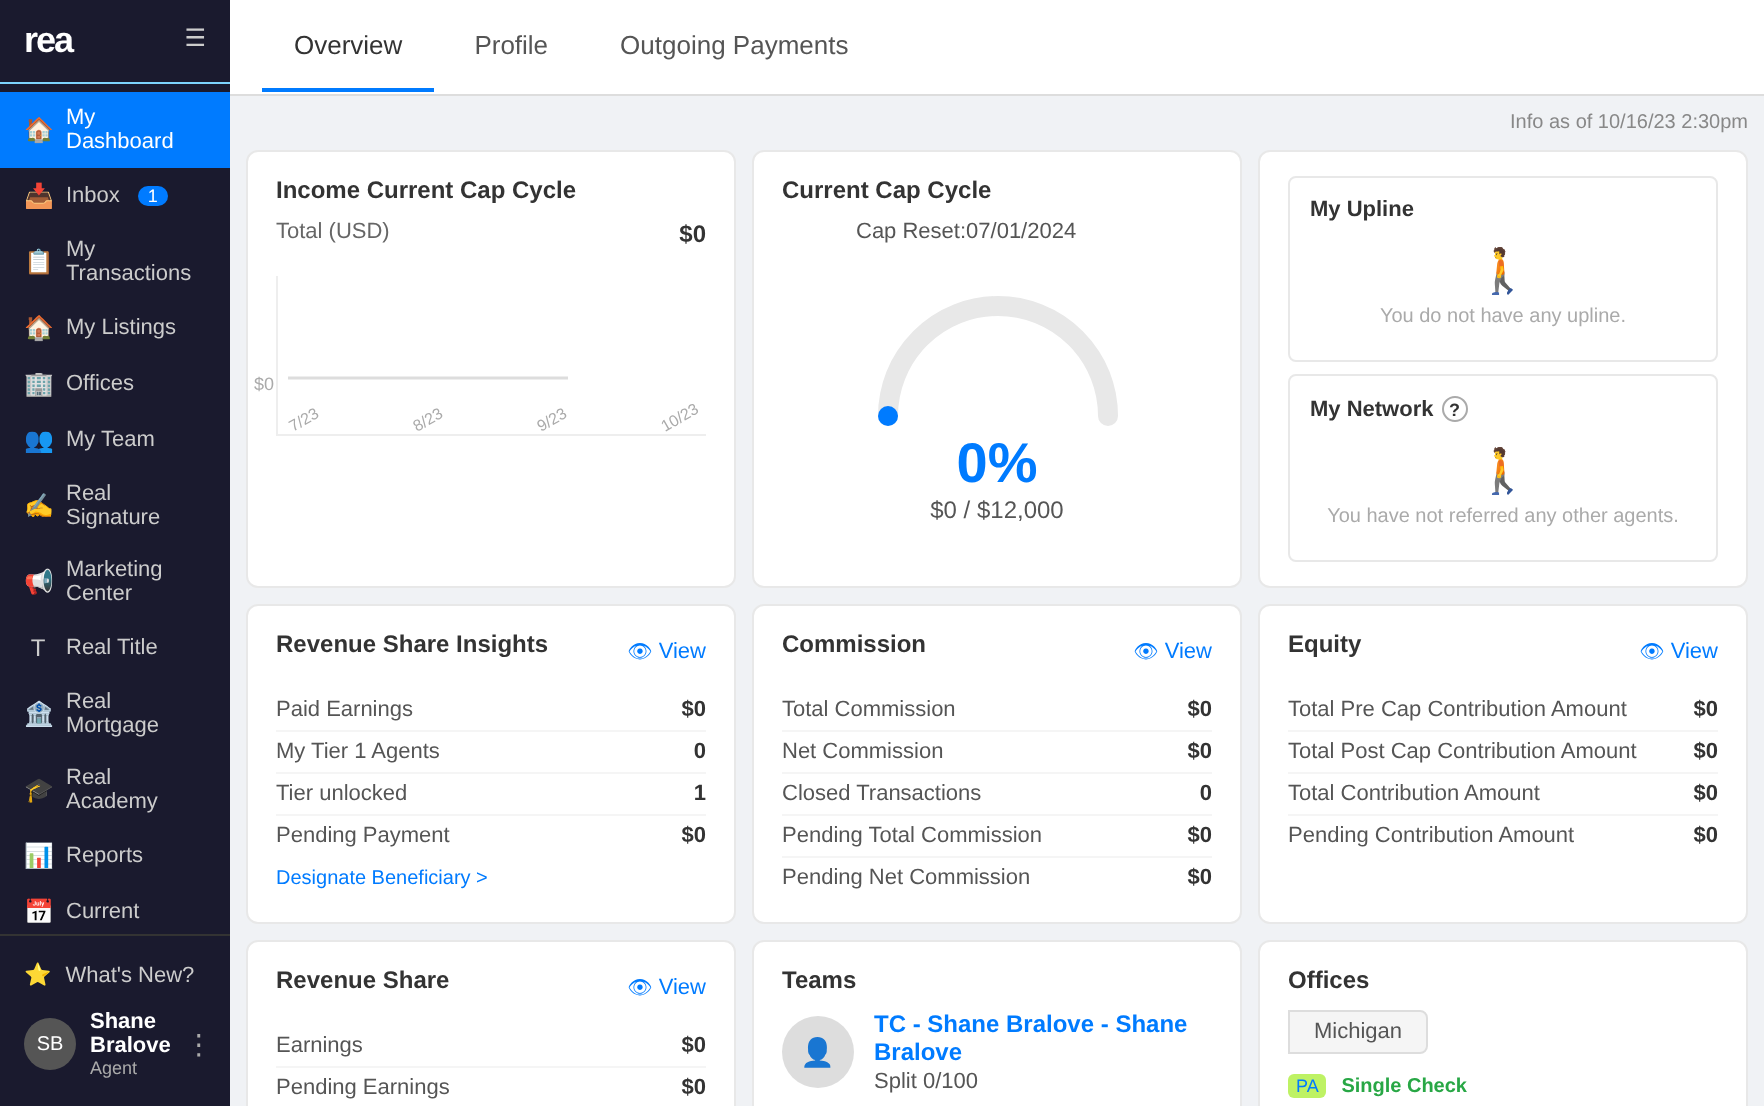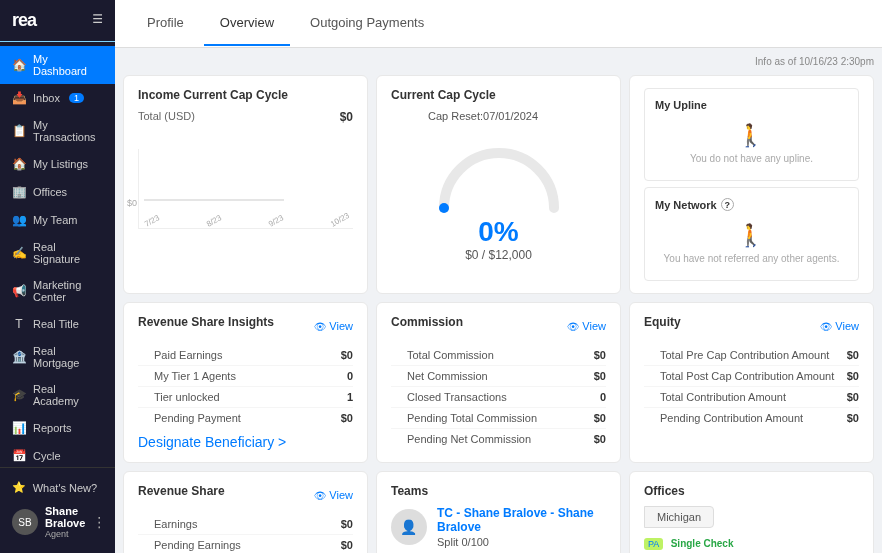--- a/index.html
+++ b/index.html
@@ -59,23 +59,23 @@
     .gauge-amount { font-size: 12px; color: #555; margin-top: 2px; }
     .upline-section { border: 1px solid #e8e8e8; border-radius: 4px; padding: 10px; }
     .upline-section-title { font-size: 11px; font-weight: 600; color: #333; margin-bottom: 6px; display: flex; align-items: center; gap: 4px; }
     .upline-empty { display: flex; flex-direction: column; align-items: center; gap: 4px; padding: 6px 0; }
     .person-icon { font-size: 22px; color: #ccc; }
     .empty-text { font-size: 10px; color: #aaa; text-align: center; }
 
     
     .insight-row { display: flex; justify-content: space-between; padding: 4px 0; border-bottom: 1px solid #f5f5f5; font-size: 11px; }
     .insight-row:last-child { border-bottom: none; }
-    .insight-label { color: #555; margin-left: 16px; }
+    .insight-label { color: #555; }
     .insight-value { font-weight: 600; color: #333; }
-    .designate-link { font-size: 14px; color: #007bff; cursor: pointer; margin-top: 6px; display: inline-block; }
+    .designate-link { font-size: 10px; color: #007bff; cursor: pointer; margin-top: 6px; display: inline-block; }
 
     
     .offices-tabs { display: flex; gap: 0; margin-bottom: 8px; }
     .office-tab { padding: 4px 12px; font-size: 11px; cursor: pointer; border: 1px solid #ddd; color: #555; background: #f5f5f5; }
     .office-tab.active { background: #fff; color: #007bff; border-bottom: none; font-weight: 600; }
     .office-tab:first-child { border-radius: 4px 0 0 4px; }
     .office-tab:last-child { border-radius: 0 4px 4px 0; padding-left: 12px; }
     .office-badge { font-size: 9px; background: #bef264; color: #007bff; padding: 1px 4px; border-radius: 3px; margin-right: 4px; }
 
     
@@ -139,21 +139,21 @@
       <div class="sidebar-item">
         <span class="icon">🎓</span>
     <span>Real Academy</span>
     </div>
       <div class="sidebar-item">
         <span class="icon">📊</span>
     <span>Reports</span>
     </div>
       <div class="sidebar-item">
         <span class="icon">📅</span>
-    <span>Cycle</span>
+    <span>Current</span>
     </div>
     </div>
   <div class="sidebar-bottom">
     <div class="sidebar-bottom-item">
       <span class="icon">⭐</span>
       <span>What's New?</span>
     </div>
     <div class="user-row">
       <div class="user-avatar">SB</div>
       <div class="user-info">
@@ -161,33 +161,33 @@
         <div class="user-role">Agent</div>
       </div>
       <span class="user-dots">⋮</span>
     </div>
   </div>
 </div>
 
 <div class="main">
 
   <div class="top-tabs">
+    <div class="tab active">Overview</div>
     <div class="tab">Profile</div>
-    <div class="tab active">Overview</div>
     <div class="tab">Outgoing Payments</div>
   </div>
 
   <div class="content-area">
     <div class="info-bar">Info as of 10/16/23 2:30pm</div>
 
     <div class="grid-3">
 
       <div class="card">
         <div class="card-title">Income Current Cap Cycle</div>
-        <div style="display:flex; justify-content:space-between; margin-bottom:17px;">
+        <div style="display:flex; justify-content:space-between; margin-bottom:6px;">
           <span class="income-label">Total (USD)</span>
           <span class="income-value">$0</span>
         </div>
         <div class="chart-area">
           <span class="chart-zero">$0</span>
           <svg width="100%" height="65" style="position:absolute;left:0;bottom:18px;">
             <path d="M 5,55 L 40,55 L 75,55 L 110,55 L 145,55" stroke="#ddd" fill="none" stroke-width="1.5"></path>
           </svg>
 
           <div style="display:flex; justify-content:space-between; width:100%; position:absolute; bottom:-2px; left:0; padding:0 4px;">

